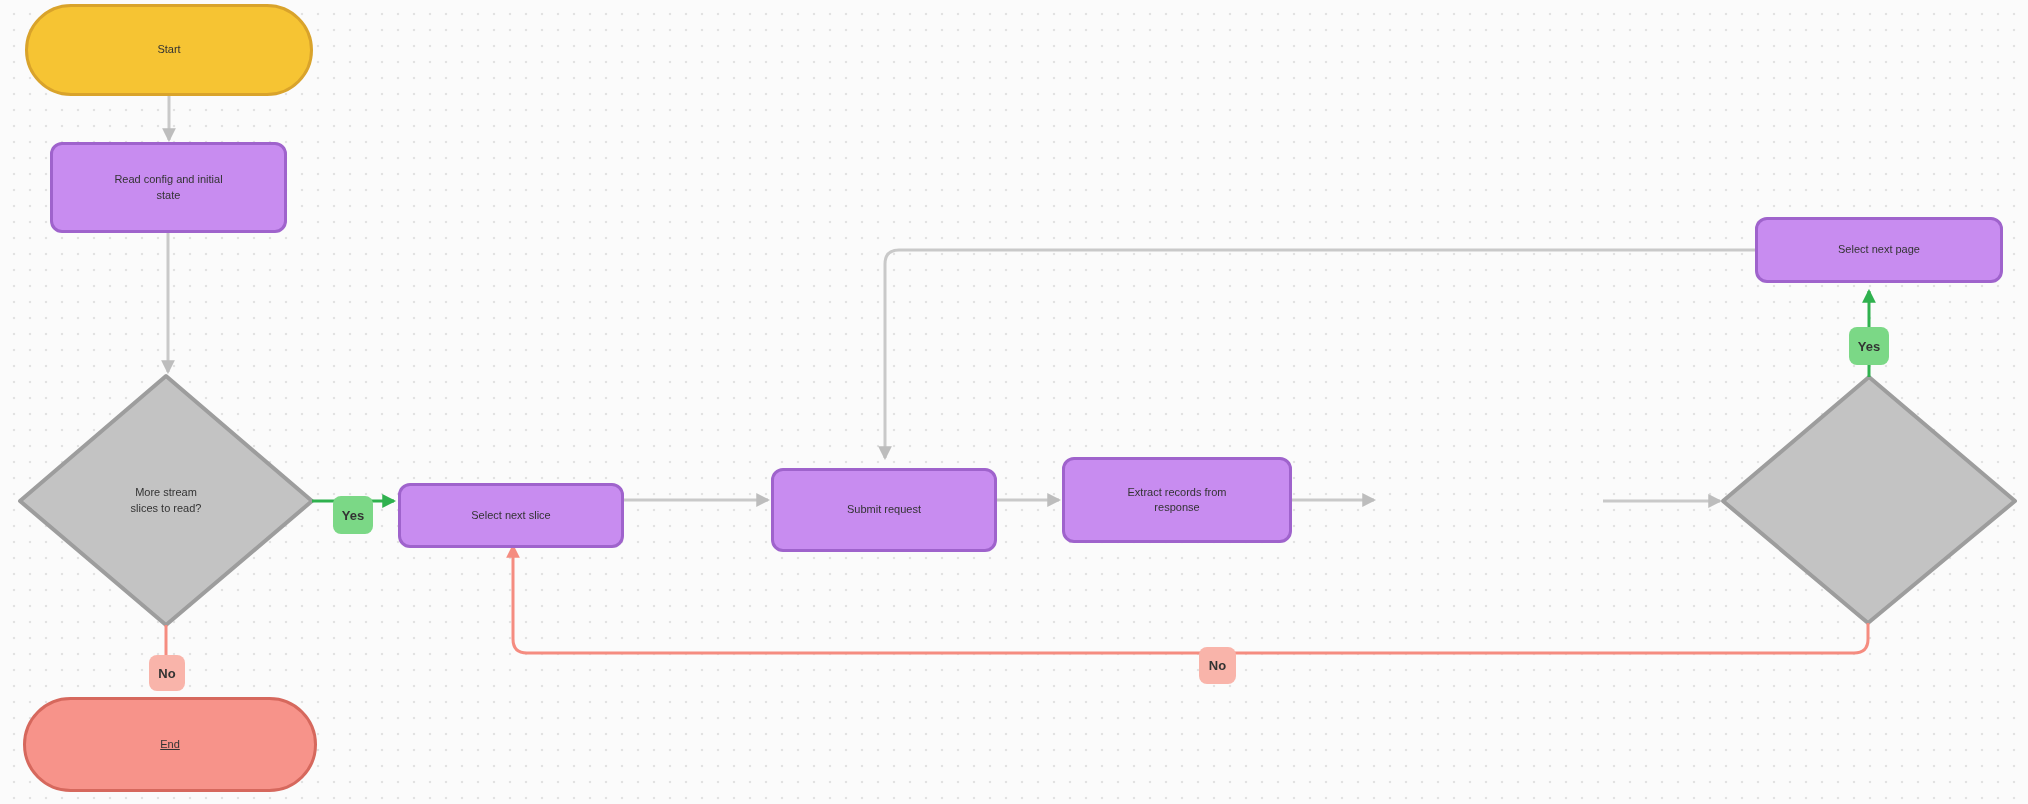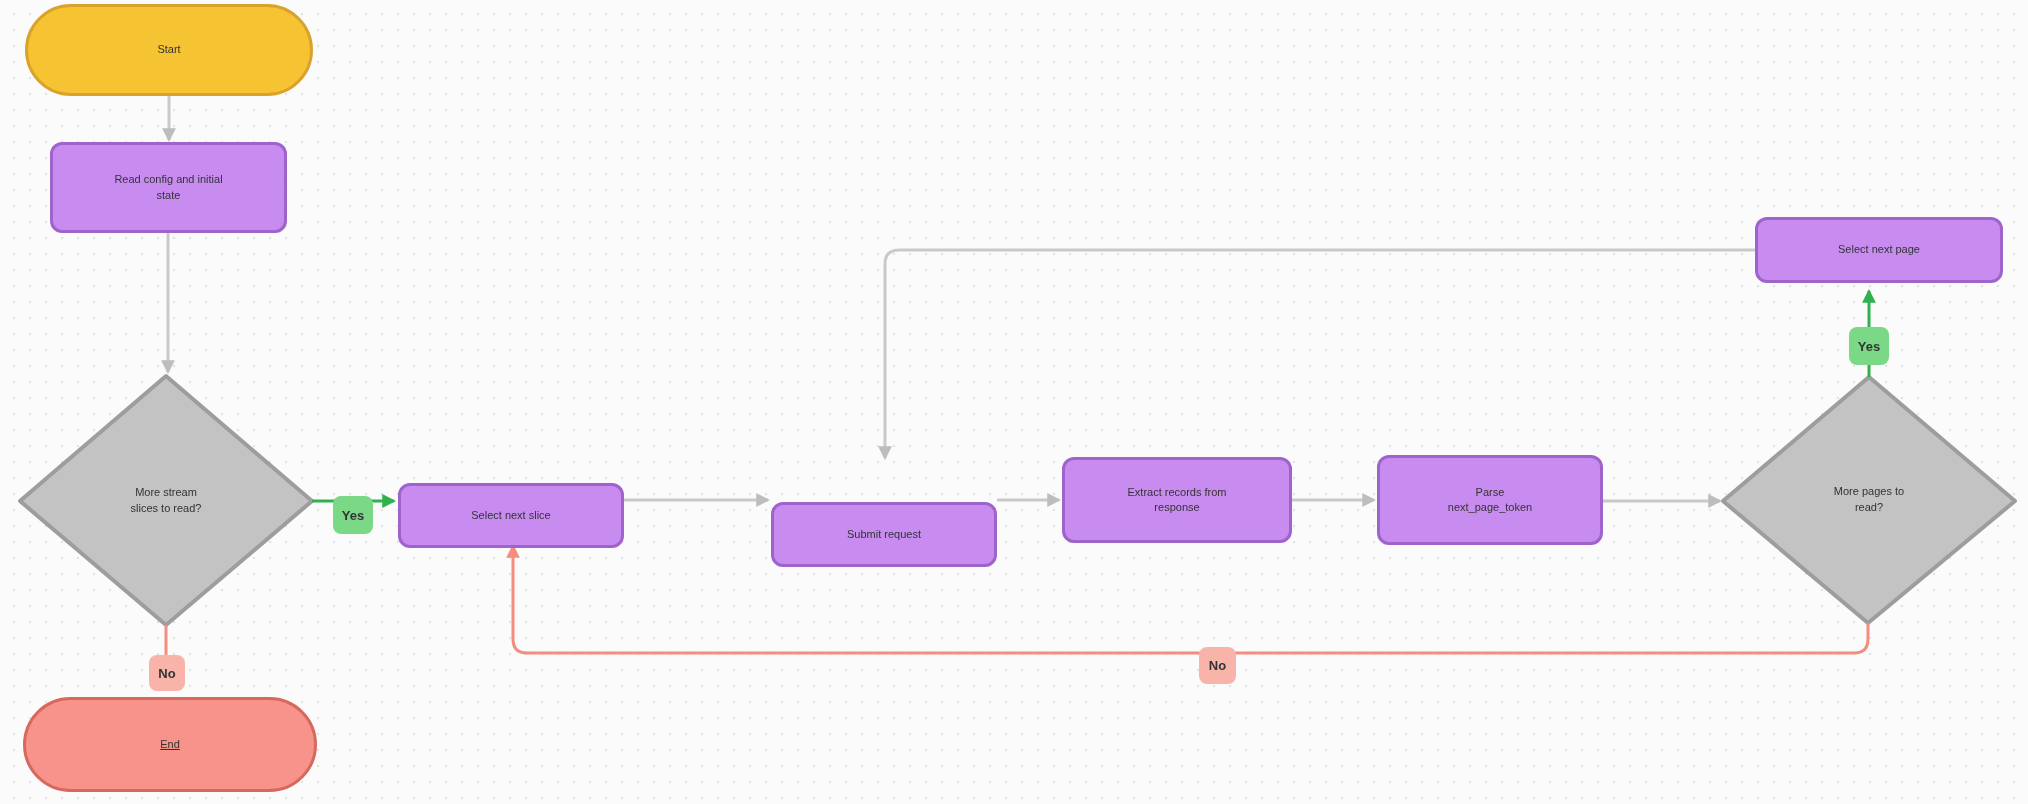--- a/index.html
+++ b/index.html
@@ -118,30 +118,26 @@
   <div class="node terminal-start" style="left:25px; top:4px; width:288px; height:92px;">Start</div>
 
   <div class="node process" style="left:50px; top:142px; width:237px; height:91px;">Read config and initial
 state</div>
 
   <div class="diamond-label" style="left:20px; top:376px; width:292px; height:249px;">More stream
 slices to read?</div>
 
   <div class="node process" style="left:398px; top:483px; width:226px; height:65px;">Select next slice</div>
 
-  <div class="node process" style="left:771px; top:468px; width:226px; height:65px;margin-top:34px;">Submit request</div>
+  <div class="node process" style="left:771px; top:468px; width:226px; height:84px;">Submit request</div>
 
   <div class="node process" style="left:1062px; top:457px; width:230px; height:86px;">Extract records from
 response</div>
 
-  <div class="node process" style="left:1377px; top:455px; width:226px; height:90px;">Parse
-next_page_token</div>
 
-  <div class="diamond-label" style="left:1723px; top:377px; width:292px; height:246px;">More pages to
-read?</div>
 
   <div class="node process" style="left:1755px; top:217px; width:248px; height:66px;">Select next page</div>
 
   <div class="node terminal-end" style="left:23px; top:697px; width:294px; height:95px;">End</div>
 
   <div class="badge badge-yes" style="left:333px; top:483px; width:40px; height:38px;">Yes</div>
 
   <div class="badge badge-no" style="left:149px; top:642px; width:36px; height:36px;">No</div>
 
   <div class="badge badge-yes" style="left:1849px; top:314px; width:40px; height:38px;">Yes</div>

